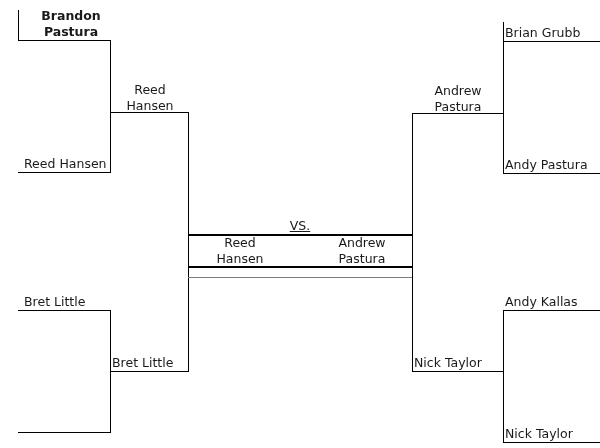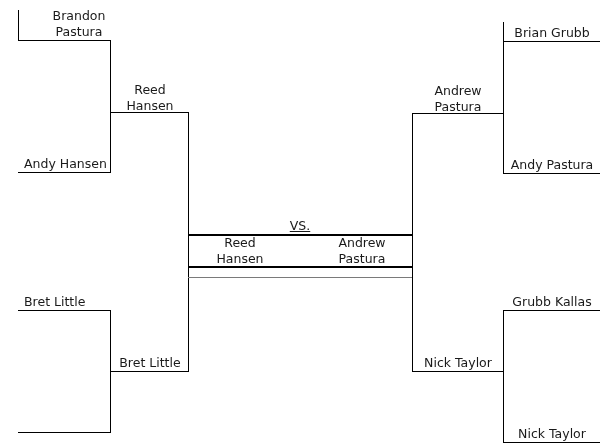--- a/index.html
+++ b/index.html
@@ -41,45 +41,45 @@
     font-size: 12.5px;
     line-height: 15px;
     color: #1a1a1a;
     white-space: nowrap;
   }
   .slot.two-line {
     line-height: 16px;
     white-space: normal;
     text-align: center;
   }
-  .ctr { text-align: center; }
+  .ctr { }
   .lft { text-align: left; }
   .vs {
     position: absolute;
     font-size: 12.5px;
     line-height: 15px;
     color: #1a1a1a;
     text-align: center;
   }
 </style>
 </head>
 <body>
 
 <div id="bracket">
 
   <div class="vline" style="left:18px; top:10px; height:31px;"></div>
   <div class="hline" style="left:18px; top:40px; width:92px;"></div>
-  <div class="slot two-line ctr" style="left:36px; top:8px; width:86px;">
+  <div class="slot two-line ctr" style="left:28px; top:8px; width:86px;font-weight:bold;">
     <span>Brandon</span><br>
     <span>Pastura</span>
   </div>
 
   <div class="hline" style="left:18px; top:172px; width:92px;"></div>
   <div class="slot lft" style="left:24px; top:156px; width:90px;">
-    <span>Andy Hansen</span>
+    <span>Reed Hansen</span>
   </div>
 
   <div class="vline" style="left:110px; top:40px; height:133px;"></div>
 
   <div class="hline" style="left:110px; top:112px; width:78px;"></div>
   <div class="slot two-line ctr" style="left:112px; top:82px; width:76px;">
     <span>Reed</span><br>
     <span>Hansen</span>
   </div>
 
@@ -113,21 +113,21 @@
   <div class="vline" style="left:503px; top:41px; height:133px;"></div>
 
   <div class="hline" style="left:412px; top:113px; width:91px;"></div>
   <div class="slot two-line ctr" style="left:414px; top:83px; width:88px;">
     <span>Andrew</span><br>
     <span>Pastura</span>
   </div>
 
   <div class="hline" style="left:503px; top:310px; width:97px;"></div>
   <div class="slot ctr" style="left:505px; top:294px; width:94px;">
-    <span>Grubb Kallas</span>
+    <span>Andy Kallas</span>
   </div>
 
   <div class="hline" style="left:503px; top:442px; width:97px;"></div>
   <div class="slot ctr" style="left:505px; top:426px; width:94px;">
     <span>Nick Taylor</span>
   </div>
 
   <div class="vline" style="left:503px; top:310px; height:133px;"></div>
 
   <div class="hline" style="left:412px; top:371px; width:91px;"></div>

